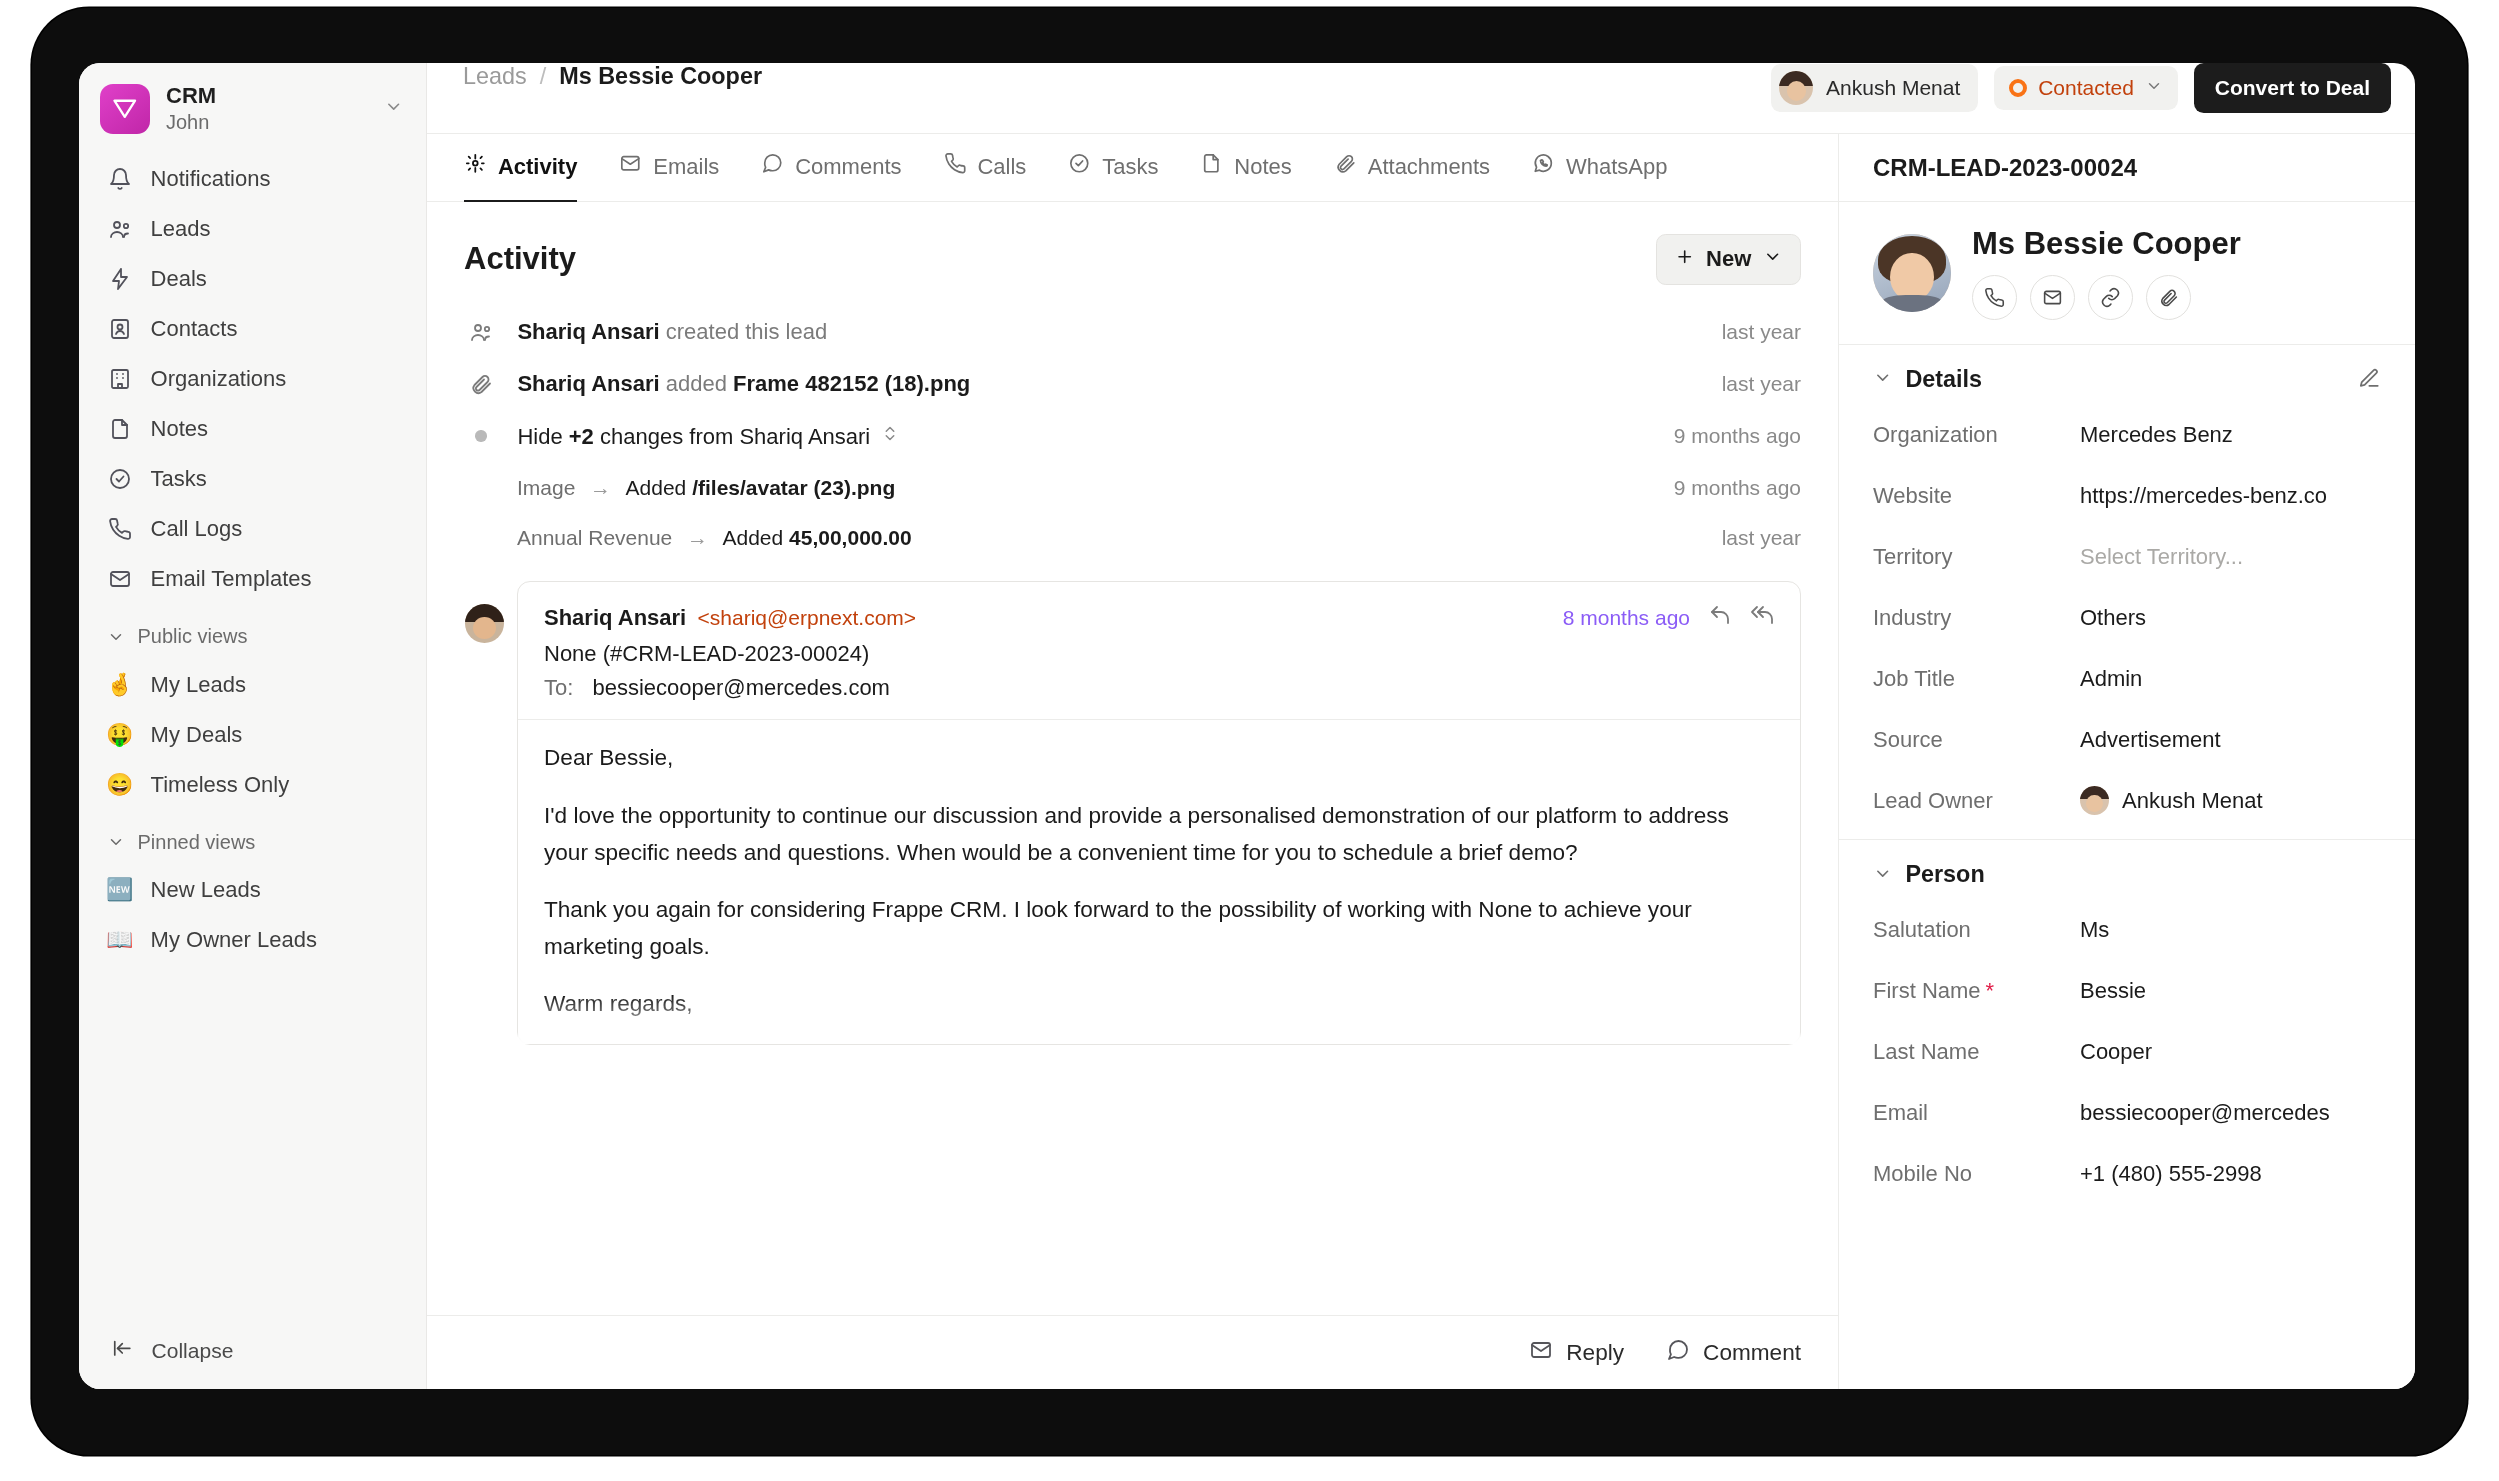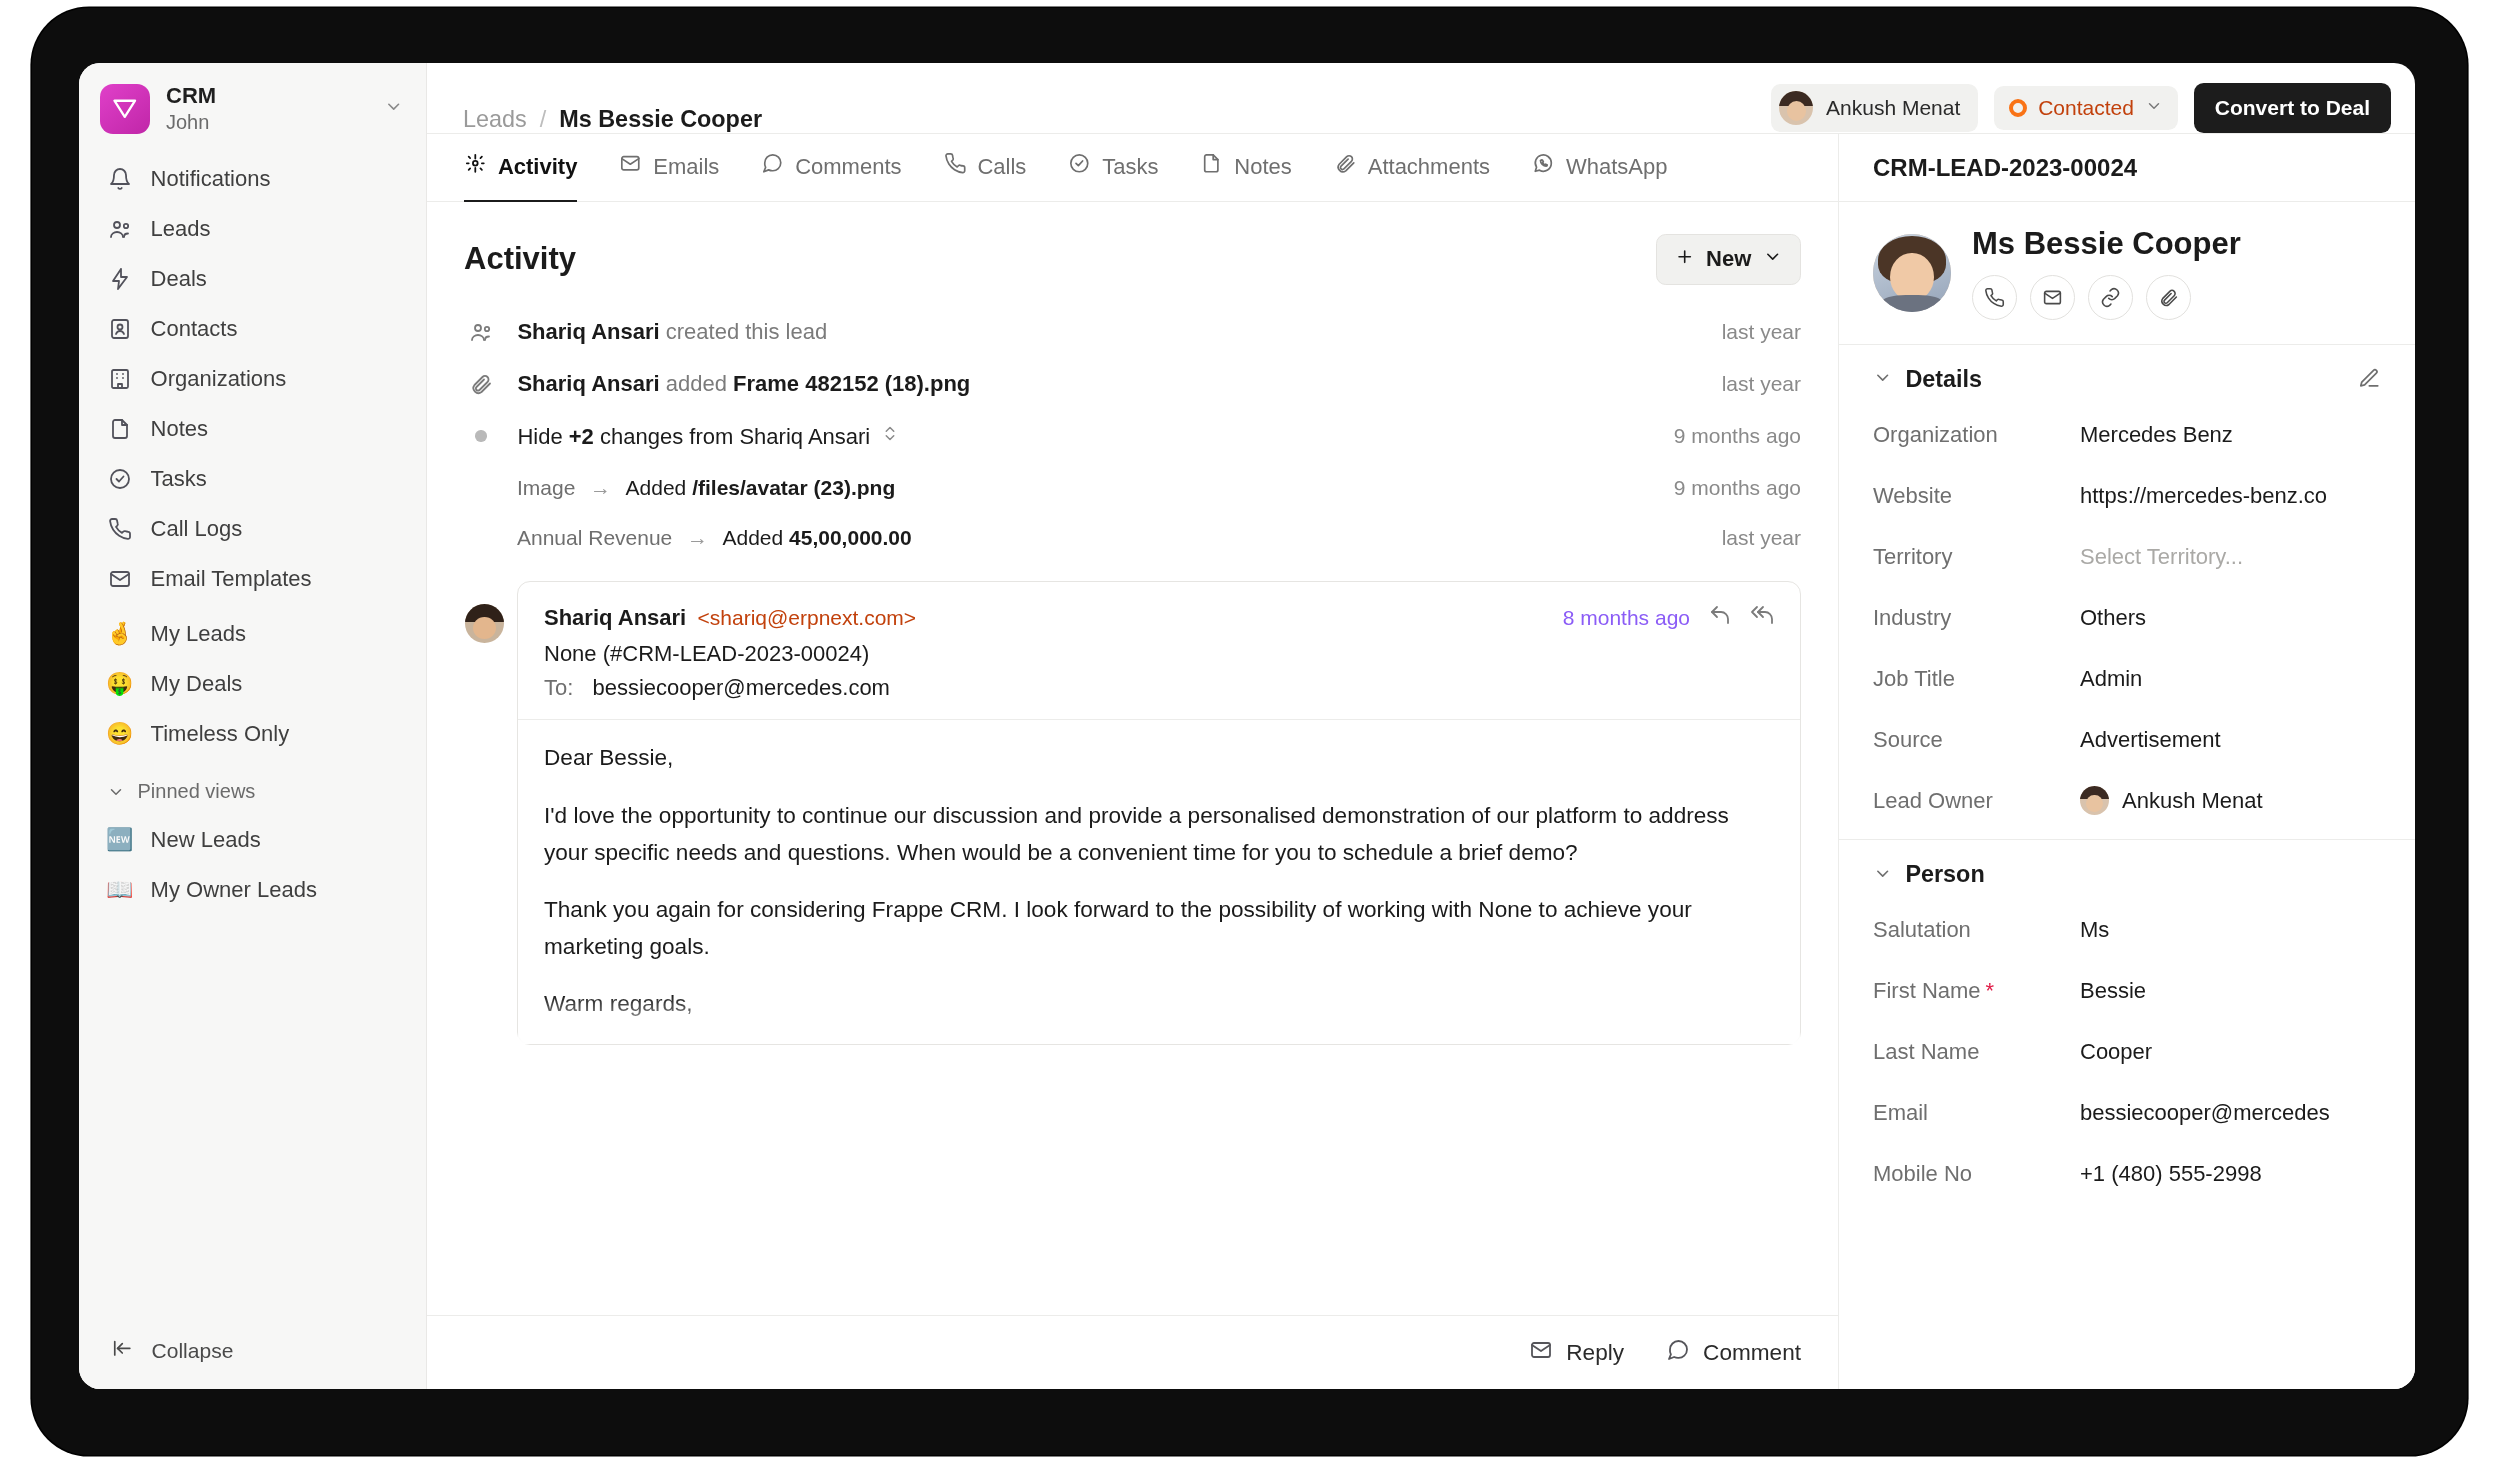--- a/index.html
+++ b/index.html
@@ -96,21 +96,21 @@
 
   
   .main {
     flex: 1;
     display: flex;
     flex-direction: column;
     min-width: 0;
   }
   .topbar {
     height: 71px;
-    display: flex; align-items: flex-end;
+    display: flex; align-items: flex-start;
     padding: 0 24px 0 36px;
     border-bottom: 0.8px solid #ececea;
     gap: 13px;
   }
   .breadcrumb { font-size: 23.4px; color: #9a9a9a; }
   .breadcrumb .sep { color: #bdbdbd; margin: 0 6.5px; }
   .breadcrumb .cur { color: #1b1b1b; font-weight: 700; }
   .topbar-right { margin-left: auto; display: flex; align-items: center; gap: 16px; }
   .pill-user {
     display: flex; align-items: center; gap: 13px;
@@ -418,20 +418,26 @@
           <span class="nav-ico">
               <svg viewBox="0 0 24 24" fill="none" stroke="currentColor" stroke-width="1.8" stroke-linecap="round" stroke-linejoin="round">
                 <rect x="3" y="5" width="18" height="14" rx="2"></rect>
                 <polyline points="3 7 12 13 21 7"></polyline>
               </svg>
             </span>
           <span>Email Templates</span>
         </div>
       </div>
 
+      <div class="group-head">
+        <svg viewBox="0 0 24 24" fill="none" stroke="currentColor" stroke-width="2" stroke-linecap="round" stroke-linejoin="round">
+            <polyline points="6 9 12 15 18 9"></polyline>
+          </svg>
+        <span>Public views</span>
+      </div>
       <div class="nav">
         <div class="nav-item">
           <span class="nav-ico nav-emoji">🤞</span>
           <span>My Leads</span>
         </div>
         <div class="nav-item">
           <span class="nav-ico nav-emoji">🤑</span>
           <span>My Deals</span>
         </div>
         <div class="nav-item">

